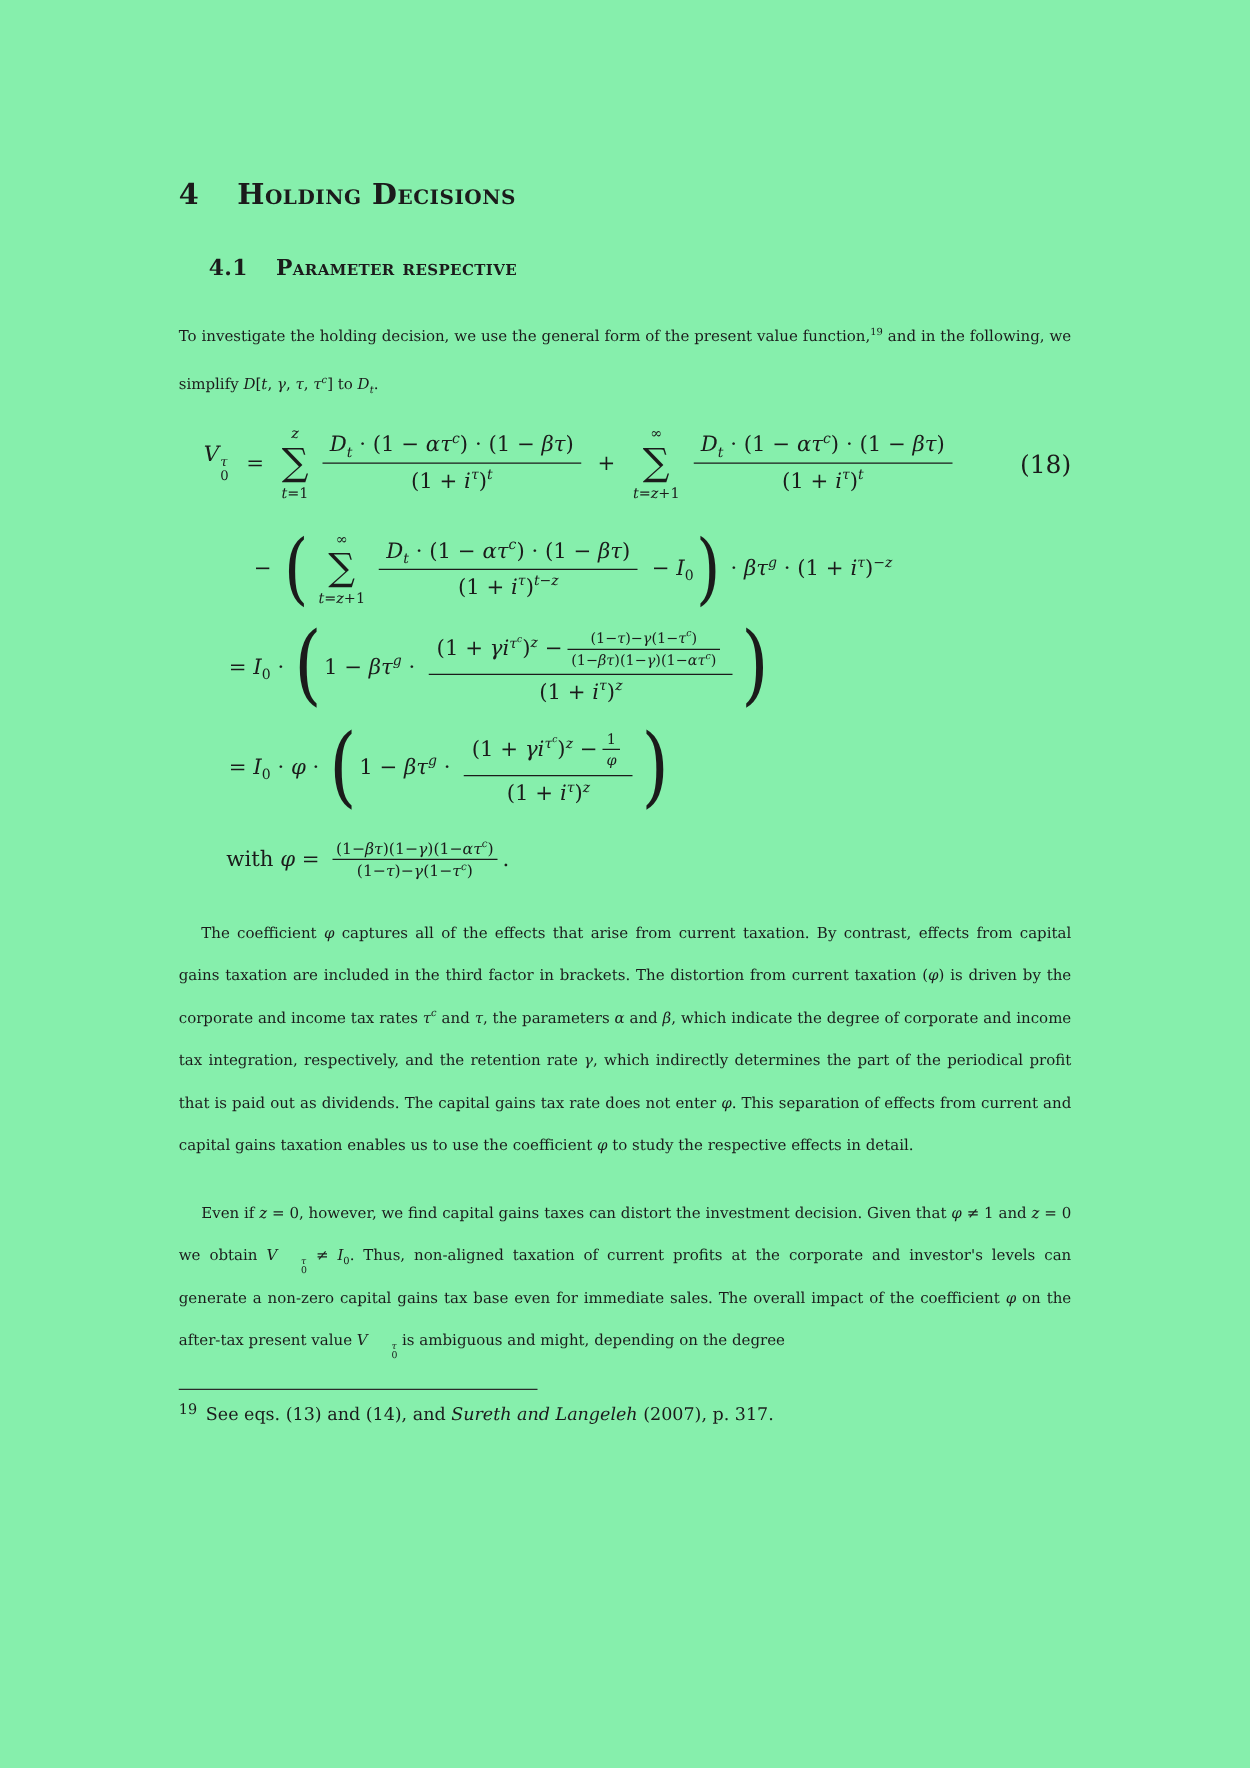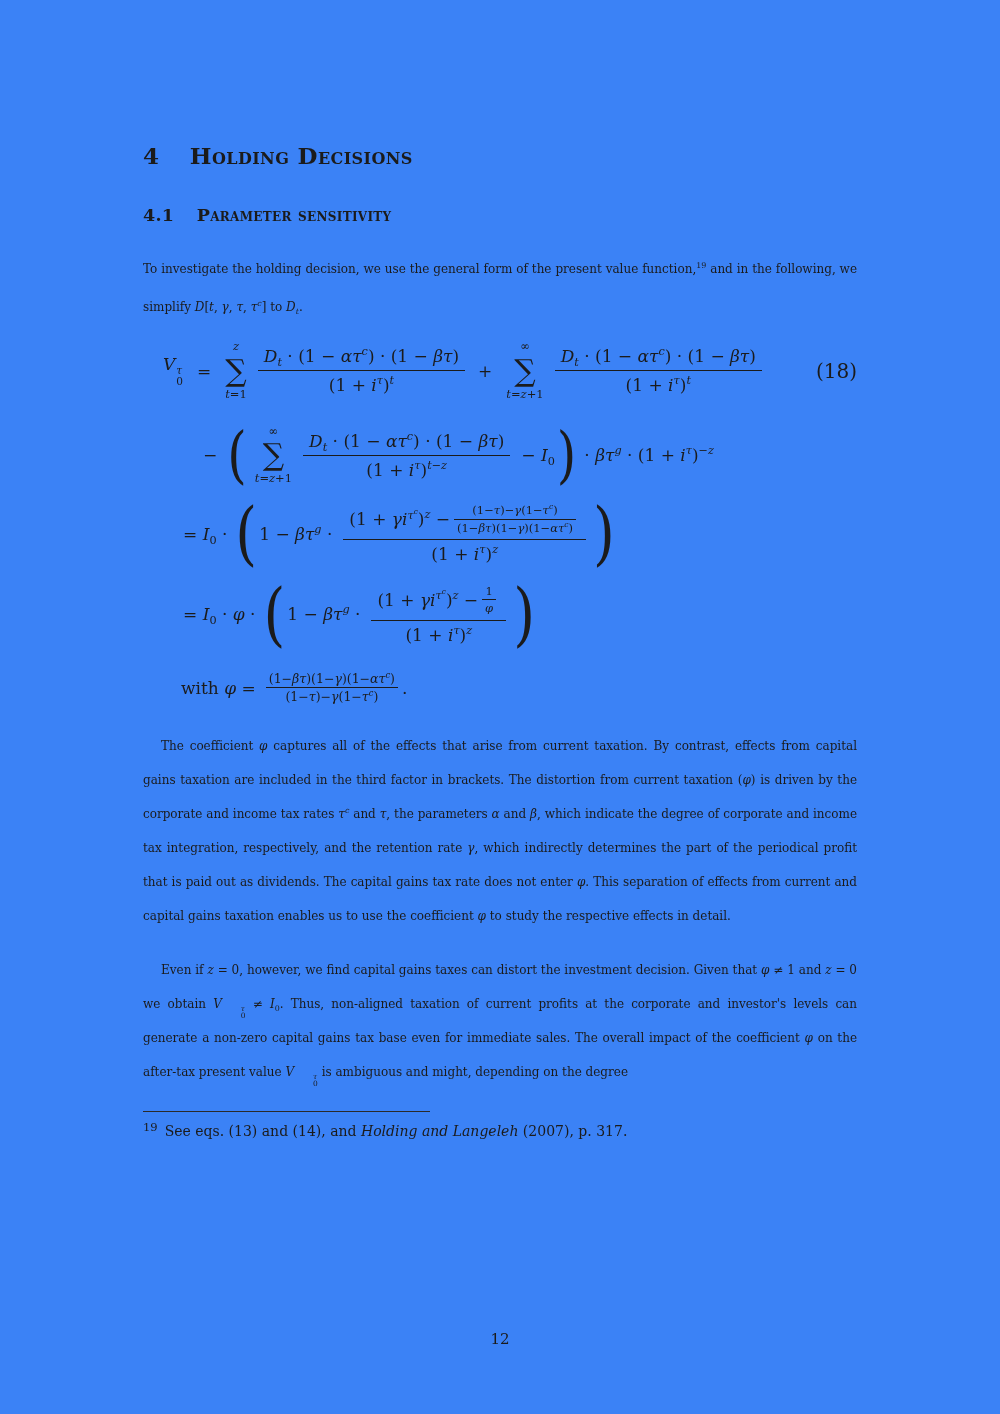--- a/index.html
+++ b/index.html
@@ -1,20 +1,20 @@
 <!DOCTYPE html>
 <html lang="en"><head>
 <meta charset="utf-8">
 <style>
   html, body { margin: 0; padding: 0; background: #ffffff; }
   .page {
     position: relative;
     width: 1000px;
     height: 1414px;
-    background: #3b82f6;
+    background: #86efac;
     font-family: "DejaVu Serif", "Liberation Serif", serif;
     color: #1b1b1b;
     overflow: hidden;
   }
   .content { position: absolute; left: 143px; top: 0; width: 714px; }
 
   h1.section {
     margin: 143px 0 0 0;
     font-size: 23px;
     font-weight: 600;
@@ -24,21 +24,21 @@
   }
   h1.section .secnum { margin-right: 22px; }
   h2.subsection {
     margin: 36px 0 0 0;
     font-size: 17.5px;
     font-weight: 600;
     font-variant: small-caps;
     letter-spacing: 0.3px;
     line-height: 1.2;
   }
-  h2.subsection .secnum { margin-right: 16px; }
+  h2.subsection .secnum { margin-right: 16px; margin-left: 24px; }
 
   p.body {
     font-size: 12px;
     line-height: 34px;
     text-align: justify;
     margin: 0;
     hyphens: auto;
   }
   p.intro { margin-top: 24px; line-height: 38px; }
   p.para { text-indent: 18px; }
@@ -103,21 +103,21 @@
 <div class="page">
   <div class="content">
 
     <h1 class="section">
       <span class="secnum">4</span>
       <span class="sectitle">Holding Decisions</span>
     </h1>
 
     <h2 class="subsection">
       <span class="secnum">4.1</span>
-      <span class="sectitle">Parameter sensitivity</span>
+      <span class="sectitle">Parameter respective</span>
     </h2>
 
     <p class="body intro">To investigate the holding decision, we use the general form of the present value function,<sup>19</sup> and in the following, we simplify <i>D</i>[<i>t</i>, <i>γ</i>, <i>τ</i>, <i>τ<sup>c</sup></i>] to <i>D<sub>t</sub></i>.</p>
 
     <div class="eq">
 
       <div class="eq-row r1">
         <span class="lead"><i>V</i><span class="ss">
               <span><i>τ</i></span>
               <span>0</span>
@@ -210,18 +210,17 @@
     <p class="body para para1">The coefficient <i>φ</i> captures all of the effects that arise from current taxation. By contrast, effects from capital gains taxation are included in the third factor in brackets. The distortion from current taxation (<i>φ</i>) is driven by the corporate and income tax rates <i>τ<sup>c</sup></i> and <i>τ</i>, the parameters <i>α</i> and <i>β</i>, which indicate the degree of corporate and income tax integration, respectively, and the retention rate <i>γ</i>, which indirectly determines the part of the periodical profit that is paid out as dividends. The capital gains tax rate does not enter <i>φ</i>.  This separation of effects from current and capital gains taxation enables us to use the coefficient <i>φ</i> to study the respective effects in detail.</p>
     <p class="body para para2">Even if <i>z</i> = 0, however, we find capital gains taxes can distort the investment decision.  Given that <i>φ</i> ≠ 1 and <i>z</i> = 0 we obtain <i>V</i><span class="ss2">
           <span><i>τ</i></span>
           <span>0</span>
         </span> ≠ <i>I</i><sub>0</sub>.  Thus, non-aligned taxation of current profits at the corporate and investor's levels can generate a non-zero capital gains tax base even for immediate sales.  The overall impact of the coefficient <i>φ</i> on the after-tax present value <i>V</i><span class="ss2">
           <span><i>τ</i></span>
           <span>0</span>
         </span> is ambiguous and might, depending on the degree</p>
 
     <div class="fn-rule"></div>
-    <p class="footnote"><span class="fnmark">19</span>See eqs. (13) and (14), and <i>Holding and Langeleh</i> (2007), p. 317.</p>
+    <p class="footnote"><span class="fnmark">19</span>See eqs. (13) and (14), and <i>Sureth and Langeleh</i> (2007), p. 317.</p>
 
   </div>
 
-  <div class="pagenum">12</div>
 </div>
 
 </body></html>

